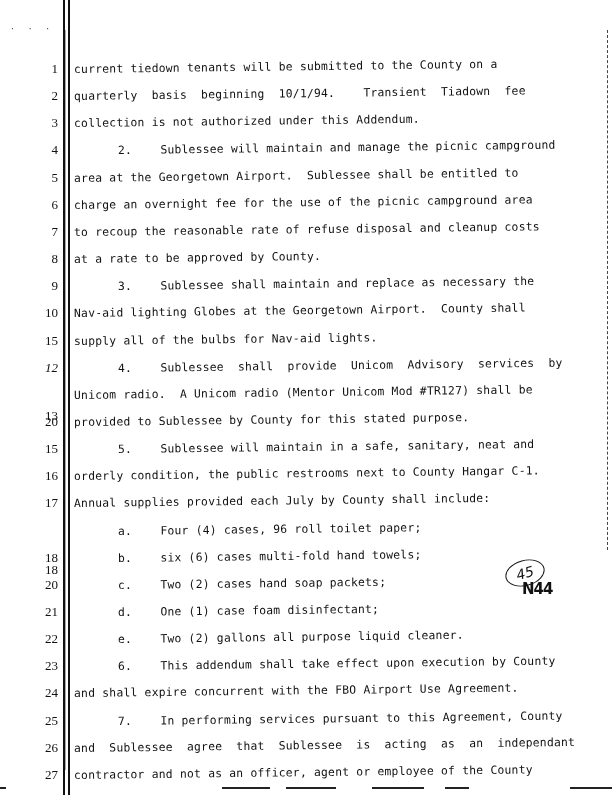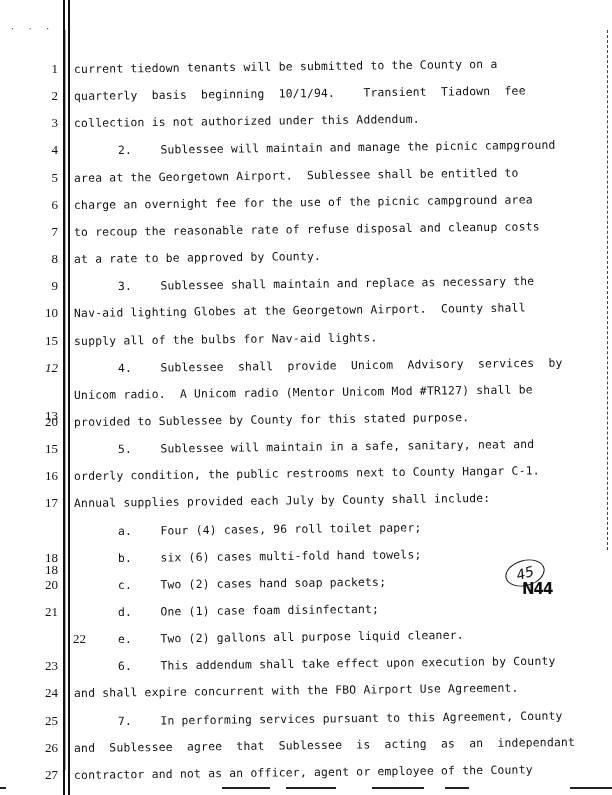--- a/index.html
+++ b/index.html
@@ -71,21 +71,21 @@
       <div class="ln" style="top: 495px;">17</div>
       <div class="tx" style="top: 496px; transform: rotate(-0.7deg);">Annual supplies provided each July by County shall include:</div>
       <div class="ln" style="top: 550px; margin-top: 12px;">18</div>
       <div class="tx" style="left: 118px; top: 524px; transform: rotate(-0.7deg);">a.    Four (4) cases, 96 roll toilet paper;</div>
       <div class="ln" style="top: 550px;">18</div>
       <div class="tx" style="left: 118px; top: 551px; transform: rotate(-0.7deg);">b.    six (6) cases multi-fold hand towels;</div>
       <div class="ln" style="top: 577px;">20</div>
       <div class="tx" style="left: 118px; top: 578px; transform: rotate(-0.7deg);">c.    Two (2) cases hand soap packets;</div>
       <div class="ln" style="top: 604px;">21</div>
       <div class="tx" style="left: 118px; top: 605px; transform: rotate(-0.7deg);">d.    One (1) case foam disinfectant;</div>
-      <div class="ln" style="top: 631px; margin-left: 28px;">22</div>
+      <div class="ln" style="top: 631px;">22</div>
       <div class="tx" style="left: 118px; top: 632px; transform: rotate(-0.7deg);">e.    Two (2) gallons all purpose liquid cleaner.</div>
       <div class="ln" style="top: 658px;">23</div>
       <div class="tx" style="left: 118px; top: 659px; transform: rotate(-0.7deg);">6.    This addendum shall take effect upon execution by County</div>
       <div class="ln" style="top: 685px;">24</div>
       <div class="tx" style="top: 686px; transform: rotate(-0.7deg);">and shall expire concurrent with the FBO Airport Use Agreement.</div>
       <div class="ln" style="top: 713px;">25</div>
       <div class="tx" style="left: 118px; top: 714px; transform: rotate(-0.7deg);">7.    In performing services pursuant to this Agreement, County</div>
       <div class="ln" style="top: 740px;">26</div>
       <div class="tx" style="top: 741px; transform: rotate(-0.7deg);">and  Sublessee  agree  that  Sublessee  is  acting  as  an  independant</div>
       <div class="ln" style="top: 767px;">27</div>

